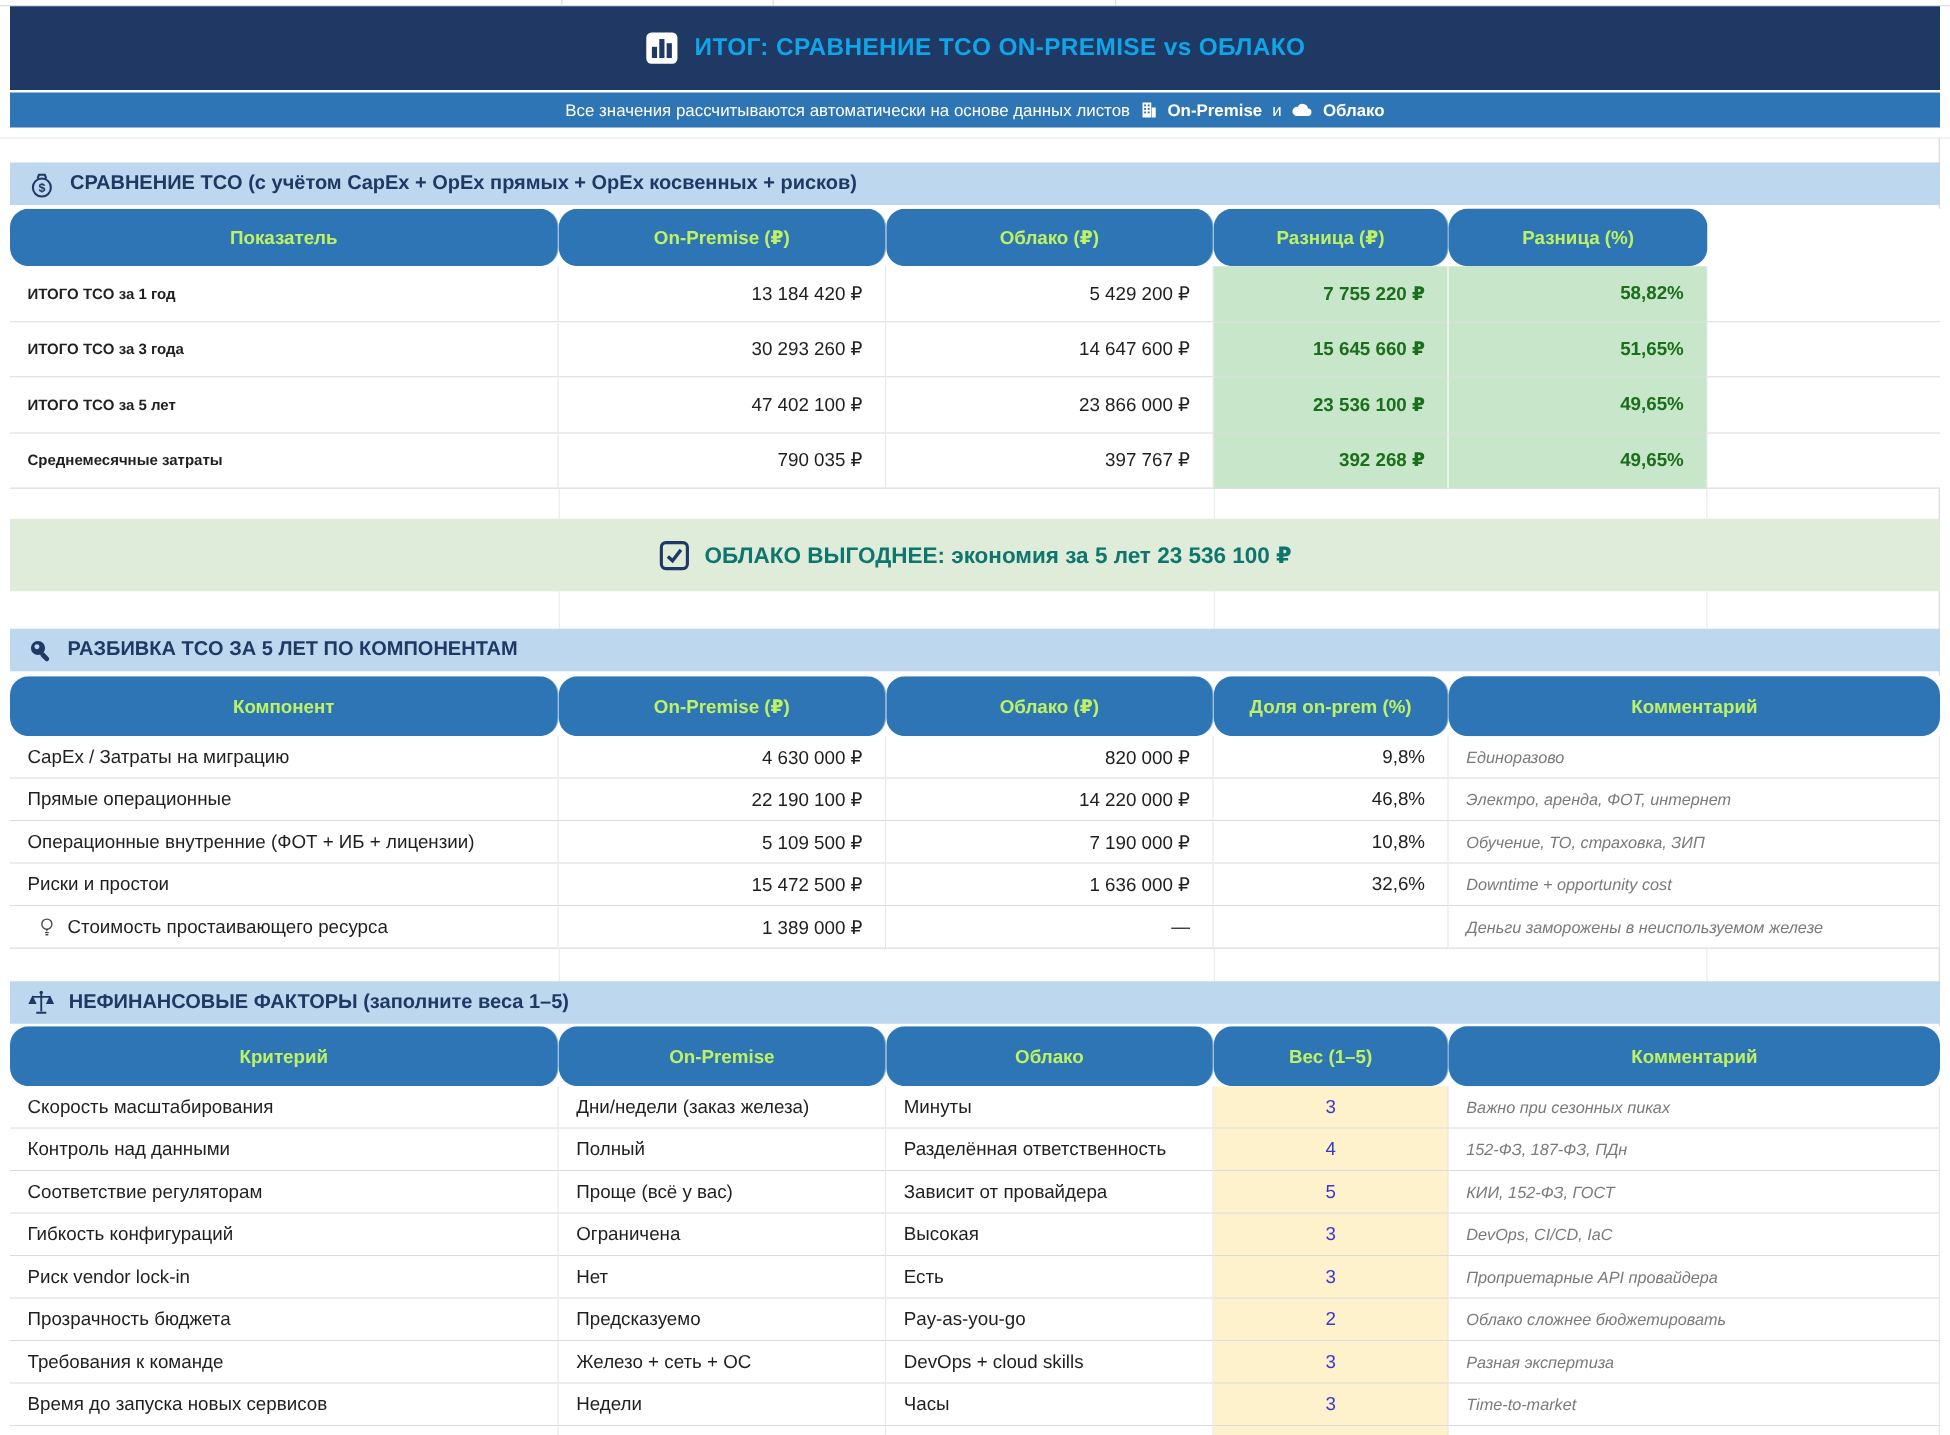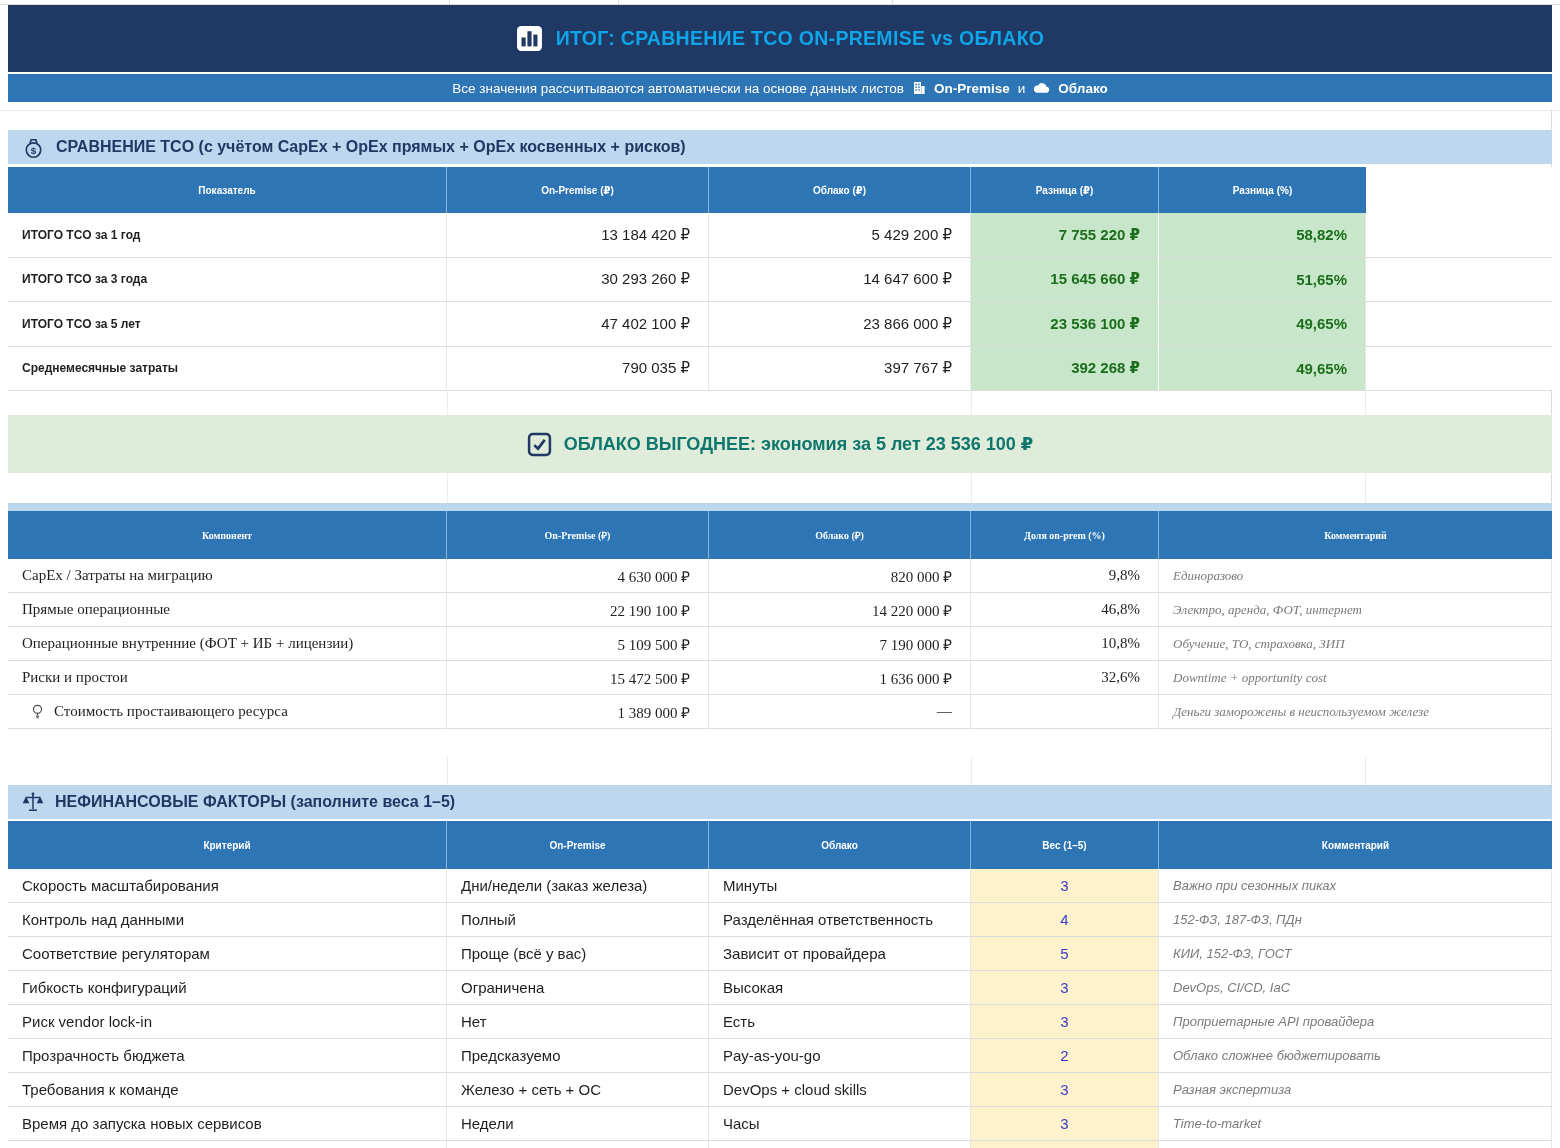--- a/index.html
+++ b/index.html
@@ -21,29 +21,29 @@
             display:flex;align-items:center;gap:11px;padding-left:14px;box-sizing:border-box;}
   .sec-head .t{color:#1F3864;font-weight:bold;font-size:16px;}
 
   .banner{position:absolute;left:8px;top:415px;width:1544px;height:58px;background:#DFECD9;
           display:flex;align-items:center;justify-content:center;gap:12px;}
   .banner .t{color:#0f766e;font-weight:bold;font-size:18px;}
 
   .grid{position:absolute;left:8px;display:grid;background:#fff;}
   .t1{top:167px;grid-template-columns:439px 262px 262px 188px 207px 186px;
       grid-template-rows:46px repeat(4,44.5px);}
-  .t2{top:511px;grid-template-columns:439px 262px 262px 188px 393px;
-      grid-template-rows:48px repeat(5,34px);font-family:Liberation Serif, serif;}
+  .t2{top:541px;grid-template-columns:439px 262px 262px 188px 393px;
+      grid-template-rows:48px repeat(5,34px);}
   .t3{top:821px;grid-template-columns:439px 262px 262px 188px 393px;
       grid-template-rows:48px repeat(8,34px) 7px;}
 
   .c{display:flex;align-items:center;box-sizing:border-box;padding:0 14px;
      border-bottom:1px solid #dcdcdc;border-right:1px solid #e6e6e6;font-size:15px;background:#fff;}
-  .h{background:#2E75B6;color:#ffffff;font-weight:bold;justify-content:center;
-     border-right:1px solid rgba(255,255,255,.45);border-bottom:none;font-size:10px;}
+  .h{background:#2E75B6;color:#bef264;font-weight:bold;justify-content:center;
+     border-right:1px solid rgba(255,255,255,.45);border-bottom:none;font-size:15px;border-radius:15px;}
   .h.last{border-right:none;text-align:right;}
   .filler{background:#fff;border-right:none;}
   .filler.h{background:#fff;border-bottom:none;}
   .num{justify-content:flex-end;padding-right:18px;}
   .bold{font-weight:bold;font-size:12px;}
   .green{background:#C8E6C9;color:#1B6E1B;font-weight:bold;border-right:1px solid #fff;}
   .green.edge{border-right:1px solid #e6e6e6;}
   .cmt{font-style:italic;color:#7a7a7a;font-size:13px;}
   .wt{background:#FDF2CC;color:#3A3AC8;justify-content:center;padding:0;}
   .cell-icon{display:flex;align-items:center;margin-right:9px;flex:none;}

